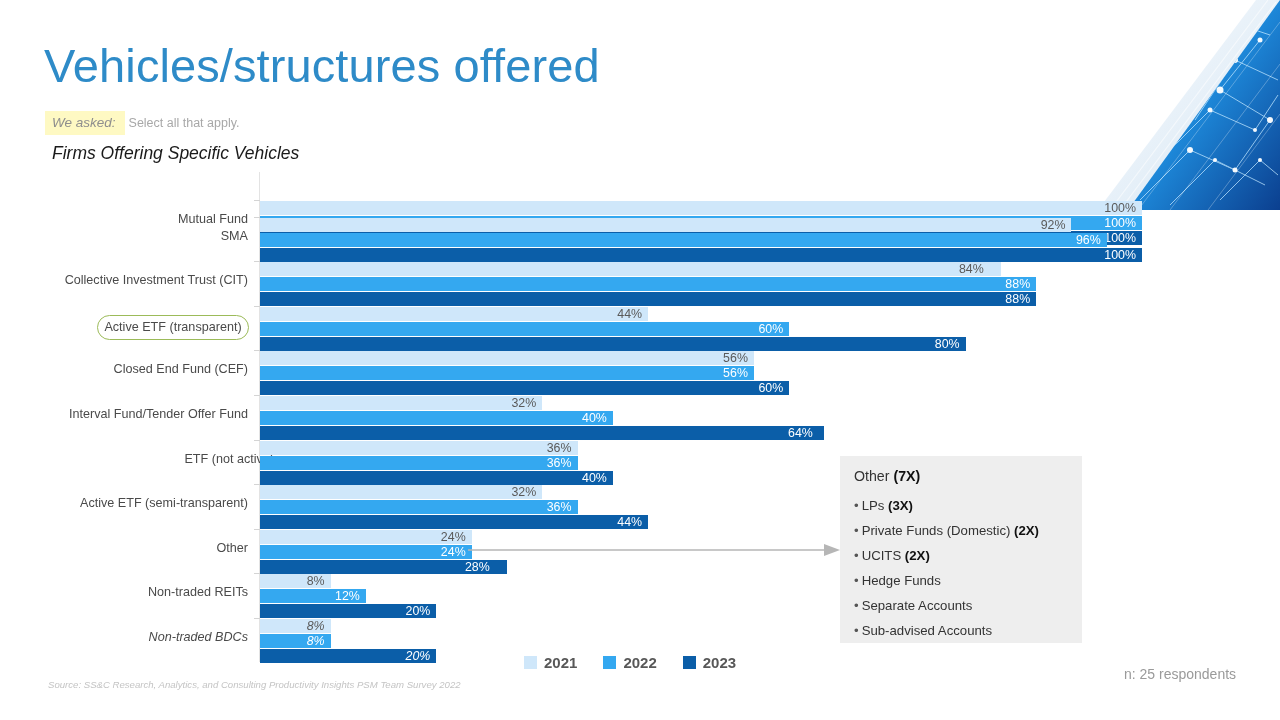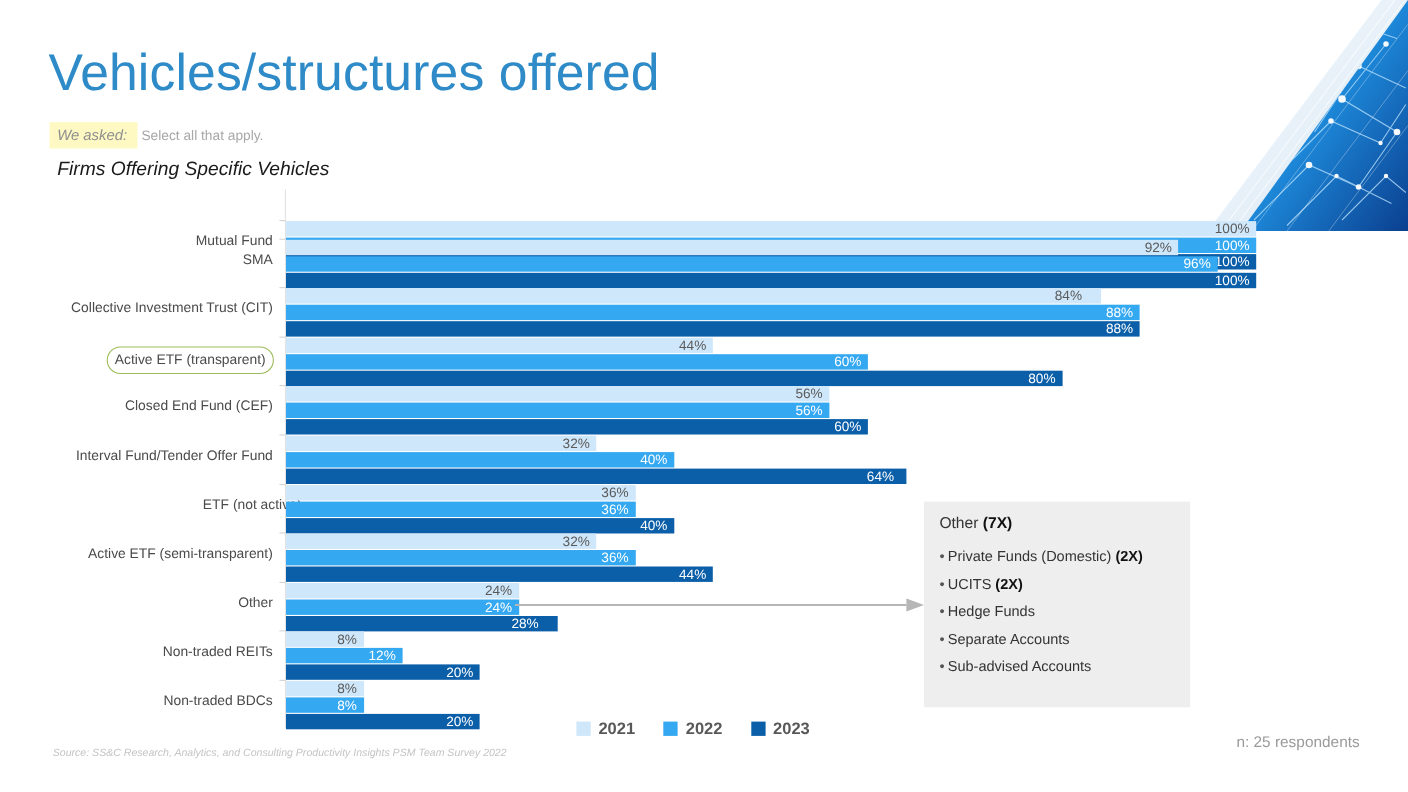--- a/index.html
+++ b/index.html
@@ -390,21 +390,21 @@
     <div class="cat-row" style="top: 401.4px;">
       <div class="tick"></div>
       <div class="cat-label">Non-traded REITs</div>
       <div class="bar y2021" style="width: 70.56px; background: rgb(207, 231, 250);"></div>
       <div class="bar-val y2021" style="left: 288.56px; width: 36px; text-align: right;">8%</div>
       <div class="bar y2022" style="width: 105.84px; background: rgb(52, 168, 240);"></div>
       <div class="bar-val y2022" style="left: 323.84px; width: 36px; text-align: right;">12%</div>
       <div class="bar y2023" style="width: 176.4px; background: rgb(11, 94, 168);"></div>
       <div class="bar-val y2023" style="left: 394.4px; width: 36px; text-align: right;">20%</div>
     </div>
-    <div class="cat-row" style="top: 446px;">
+    <div class="cat-row" style="top: 446px; font-style: italic;">
       <div class="tick"></div>
       <div class="cat-label">Non-traded BDCs</div>
       <div class="bar y2021" style="width: 70.56px; background: rgb(207, 231, 250);"></div>
       <div class="bar-val y2021" style="left: 288.56px; width: 36px; text-align: right;">8%</div>
       <div class="bar y2022" style="width: 70.56px; background: rgb(52, 168, 240);"></div>
       <div class="bar-val y2022" style="left: 288.56px; width: 36px; text-align: right;">8%</div>
       <div class="bar y2023" style="width: 176.4px; background: rgb(11, 94, 168);"></div>
       <div class="bar-val y2023" style="left: 394.4px; width: 36px; text-align: right;">20%</div>
     </div>
   </div>
@@ -414,20 +414,21 @@
     <line x1="0" y1="7" x2="356" y2="7" stroke="#b6b6b6" stroke-width="1.6"></line>
     <polygon points="356,1 372,7 356,13" fill="#b6b6b6"></polygon>
   </svg>
 </div>
 
 <div id="callout">
   <div id="callout-title">
     <span>Other </span><b>(7X)</b>
   </div>
 
+<div class="callout-item"><span class="dot">•</span><span>LPs </span><b>(3X)</b></div>
     <div class="callout-item"><span class="dot">•</span><span>Private Funds (Domestic) </span><b>(2X)</b></div>
     <div class="callout-item"><span class="dot">•</span><span>UCITS </span><b>(2X)</b></div>
     <div class="callout-item"><span class="dot">•</span><span>Hedge Funds</span></div>
     <div class="callout-item"><span class="dot">•</span><span>Separate Accounts</span></div>
     <div class="callout-item"><span class="dot">•</span><span>Sub-advised Accounts</span></div>
   </div>
 
 <div id="legend">
 
 <div class="legend-item">

